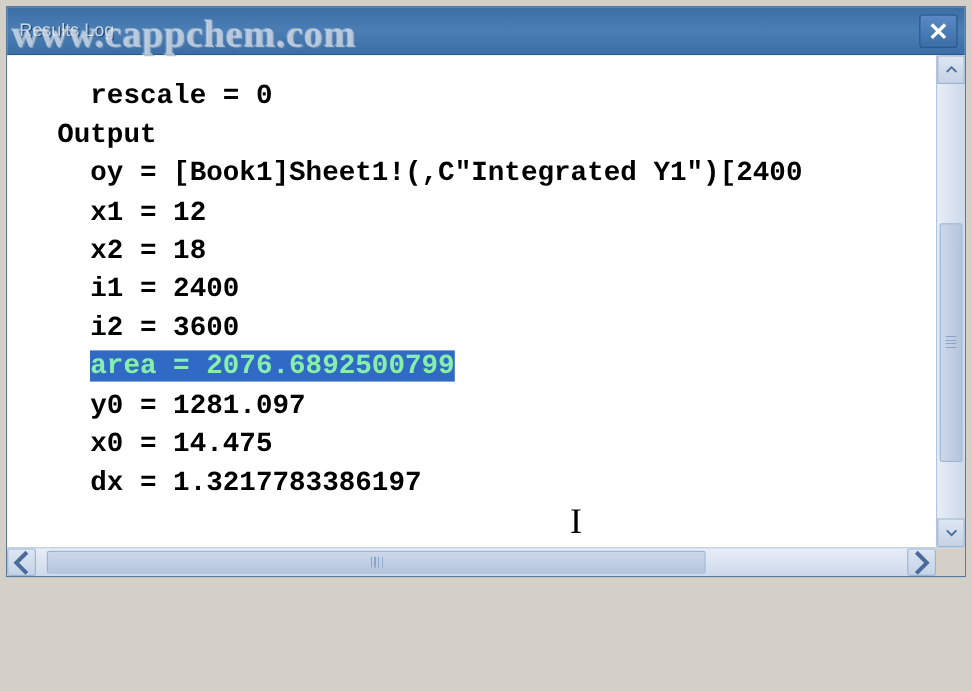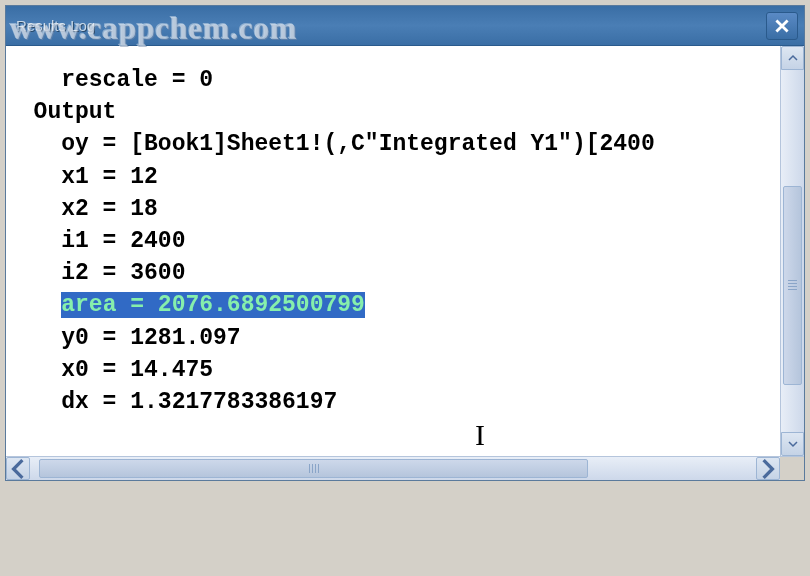--- a/index.html
+++ b/index.html
@@ -63,20 +63,21 @@
     background: #fff;
     padding: 18px 0 0 0;
     font-size: 23px;
     font-weight: bold;
     line-height: 1.4;
     white-space: pre;
     overflow: hidden;
     color: #000;
   }
   .content .line {
+    padding-left: 14px;
     display: block;
   }
   .content .highlight {
     background: #316ac5;
     color: #86efac;
   }
   .vscroll {
     width: 24px;
     background: linear-gradient(to right, #e8eef7 0%, #cdd8ea 100%);
     display: flex;

